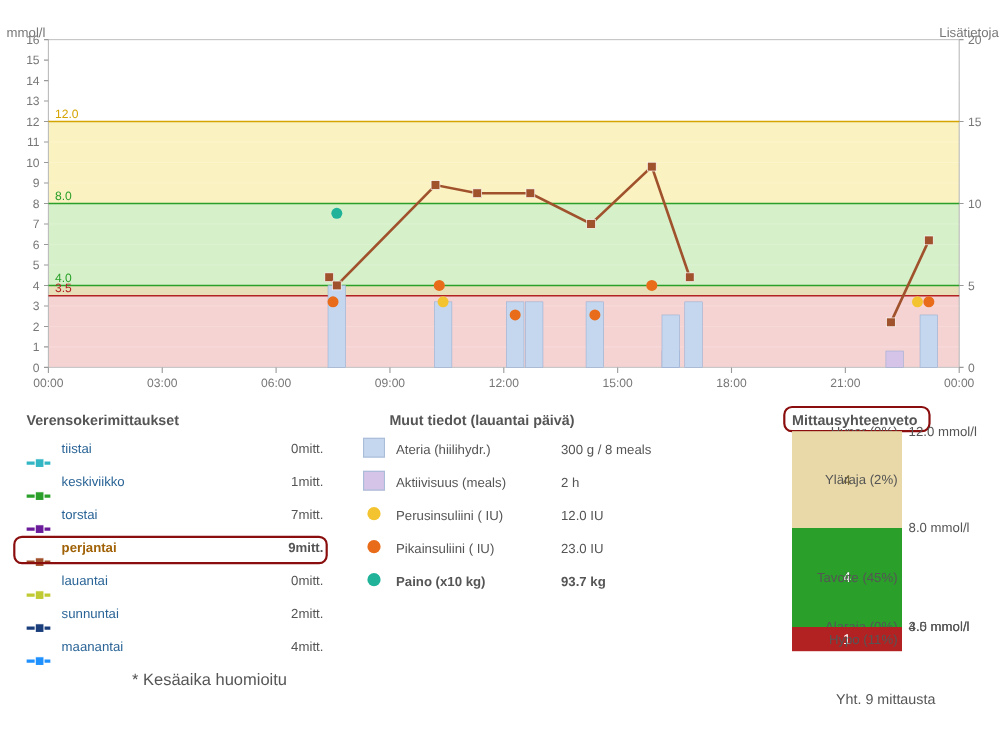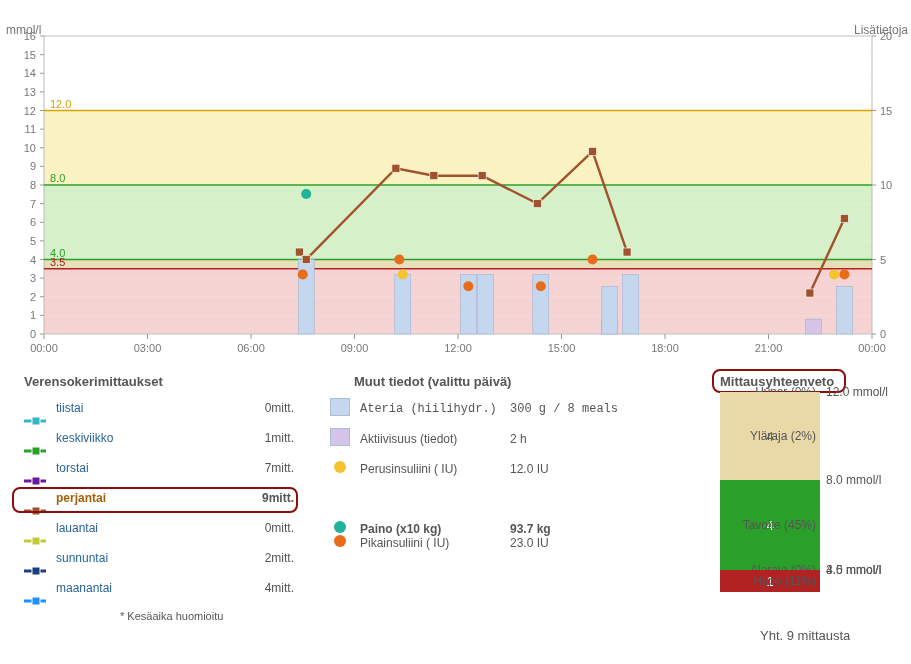--- a/index.html
+++ b/index.html
@@ -37,21 +37,21 @@
 .info-row .sym{position:absolute;left:0;width:40px;text-align:center}
 .info-row .lbl{position:absolute;left:40px;color:#555}
 .info-row .val{position:absolute;left:190px;color:#555}
 
 .stack{position:absolute;left:720px;top:22px;width:166px;height:230px}
 .stack .lab{position:absolute;right:70px;font-size:12px;color:#555;text-align:right;white-space:nowrap;transform:translateY(-50%)}
 .stack .rlab{position:absolute;left:106px;font-size:12px;color:#555;white-space:nowrap;transform:translateY(-50%)}
 .stk{position:absolute;left:0;width:100px}
 .stk span{position:absolute;left:0;right:0;text-align:center;top:50%;transform:translateY(-50%);color:#fff;font-size:13px}
 
-.footnote{position:absolute;font-size:11px;color:#555}
+.footnote{position:absolute;font-size:15px;color:#555}
 </style>
 </head>
 <body>
 
 <div class="page">
   <div class="chart-area">
     <svg id="chart" width="911" height="355">
         <text x="6" y="14" font-size="12" fill="#777">mmol/l</text>
         <text x="908" y="14" font-size="12" fill="#777" text-anchor="end">Lisätietoja</text>
         <rect x="44" y="90.5" width="828" height="74.5" fill="#fbf2c1"></rect>
@@ -207,38 +207,38 @@
               <rect x="8" y="2" width="8" height="8" fill="#1a3d7c" stroke="#fff"></rect>
             </svg></span><span class="nm">sunnuntai</span><span class="cnt">2mitt.</span></div>
         <div class="day-row" style="top: 208px;"><span class="sw"><svg width="22" height="12">
               <line x1="0" y1="6" x2="22" y2="6" stroke="#1e90ff" stroke-width="3"></line>
               <rect x="8" y="2" width="8" height="8" fill="#1e90ff" stroke="#fff"></rect>
             </svg></span><span class="nm">maanantai</span><span class="cnt">4mitt.</span></div>
       </div>
     <div class="hl-box" style="left:12px;top:117px;width:282px;height:22px"></div>
     <div class="footnote" style="left:120px;top:240px">* Kesäaika huomioitu</div>
 
-    <div class="hdr" style="position:absolute;left:354px;top:4px">Muut tiedot (valittu päivä)</div>
+    <div class="hdr" style="position:absolute;left:354px;top:4px">Muut tiedot (lauantai päivä)</div>
     <div id="info-list">
-        <div class="info-row" style="top: 28px; font-family: Liberation Mono, monospace;">
+        <div class="info-row" style="top: 28px;">
           <span class="sym"><span style="display:inline-block;width:18px;height:16px;background:#c5d7ef;border:1px solid #a9bcd8"></span></span>
           <span class="lbl">Ateria (hiilihydr.)</span>
           <span class="val">300 g / 8 meals</span>
         </div>
         <div class="info-row" style="top: 58px;">
           <span class="sym"><span style="display:inline-block;width:18px;height:16px;background:#d6c3e8;border:1px solid #a9bcd8"></span></span>
-          <span class="lbl">Aktiivisuus (tiedot)</span>
+          <span class="lbl">Aktiivisuus (meals)</span>
           <span class="val">2 h</span>
         </div>
         <div class="info-row" style="top: 88px;">
           <span class="sym"><span style="display:inline-block;width:12px;height:12px;border-radius:50%;background:#f4c430"></span></span>
           <span class="lbl">Perusinsuliini ( IU)</span>
           <span class="val">12.0 IU</span>
         </div>
-        <div class="info-row" style="top: 118px; margin-top: 44px;">
+        <div class="info-row" style="top: 118px;">
           <span class="sym"><span style="display:inline-block;width:12px;height:12px;border-radius:50%;background:#e86c1a"></span></span>
           <span class="lbl">Pikainsuliini ( IU)</span>
           <span class="val">23.0 IU</span>
         </div>
         <div class="info-row" style="top: 148px; font-weight: bold;">
           <span class="sym"><span style="display:inline-block;width:12px;height:12px;border-radius:50%;background:#20b39a"></span></span>
           <span class="lbl">Paino (x10 kg)</span>
           <span class="val">93.7 kg</span>
         </div>
       </div>

